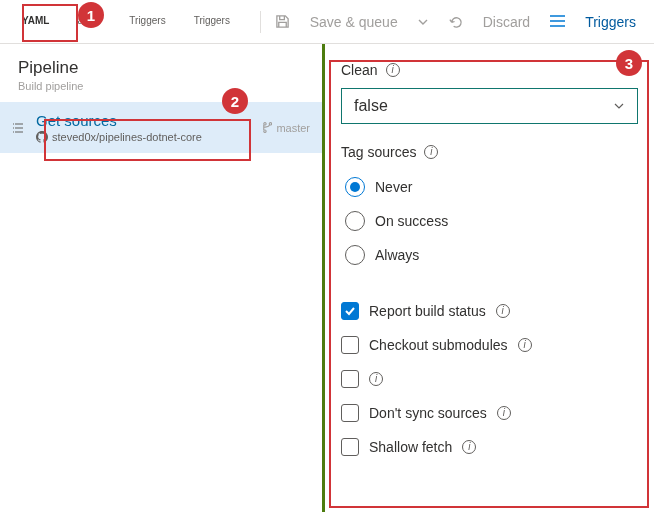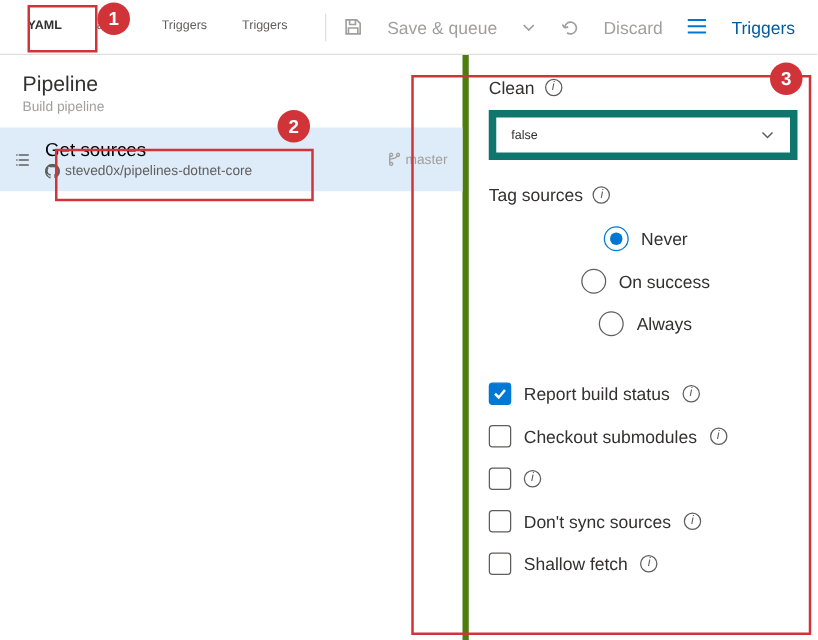--- a/index.html
+++ b/index.html
@@ -32,55 +32,55 @@
     align-items: center;
     gap: 20px;
     padding: 6px 10px;
     color: #a19f9d;
     font-size: 14px;
     cursor: pointer;
   }
   .tb-btn.enabled { color: #005a9e; }
   .tb-sep { width: 1px; height: 22px; background: #e1dfdd; margin: 0 4px; }
   .cols { display: flex; height: calc(100% - 44px); }
-  .left { width: 375px; border-right: 5px solid #4d7c0f; display: flex; flex-direction: column; }
+  .left { width: 325px; border-right: 3px solid #4d7c0f; display: flex; flex-direction: column; }
   .pipe-hdr { padding: 14px 18px 10px; }
   .pipe-title { font-size: 17px; color: #323130; }
   .pipe-sub { font-size: 11px; color: #a19f9d; margin-top: 2px; }
   .source-row {
     display: flex;
     align-items: center;
     background: #deecf9;
     padding: 10px 12px;
     gap: 10px;
   }
   .drag-icon { color: #605e5c; }
   .source-main { flex: 1; }
-  .source-title { font-size: 15px; color: #000000; }
+  .source-title { font-size: 15px; color: #0369a1; }
   .source-sub { font-size: 11px; color: #605e5c; display: flex; align-items: center; gap: 4px; margin-top: 2px; }
   .branch { display: flex; align-items: center; gap: 4px; font-size: 11px; color: #a19f9d; }
   .right { flex: 1; padding: 12px 16px 0 16px; overflow-y: auto; }
   .field-label { display: flex; align-items: center; gap: 8px; color: #323130; margin: 6px 0 10px; font-size: 14px; }
   .info-icon {
     width: 14px; height: 14px; border: 1px solid #605e5c; border-radius: 50%;
     display: inline-flex; align-items: center; justify-content: center;
     font-size: 10px; color: #605e5c; font-style: italic; line-height: 1;
   }
   .select-box {
-    border: 6px solid #0f766e;
+    border: 1px solid #0f766e;
     padding: 8px 12px;
     display: flex;
     justify-content: space-between;
     align-items: center;
     margin-bottom: 20px;
     cursor: pointer;
-    font-size: 10px;
+    font-size: 16px;
   }
   .radio-group { padding-left: 4px; margin-bottom: 22px; }
-  .radio-item { display: flex; align-items: center; gap: 10px; padding: 7px 0; cursor: pointer; justify-content: center; }
+  .radio-item { display: flex; align-items: center; gap: 10px; padding: 7px 0; cursor: pointer; }
   .radio {
     width: 20px; height: 20px; border: 1px solid #605e5c; border-radius: 50%;
     display: flex; align-items: center; justify-content: center;
   }
   .radio.sel { border-color: #0078d4; }
   .radio.sel::after {
     content: ""; width: 10px; height: 10px; background: #0078d4; border-radius: 50%;
   }
   .check-item { display: flex; align-items: center; gap: 10px; padding: 8px 0; cursor: pointer; }
   .checkbox {

